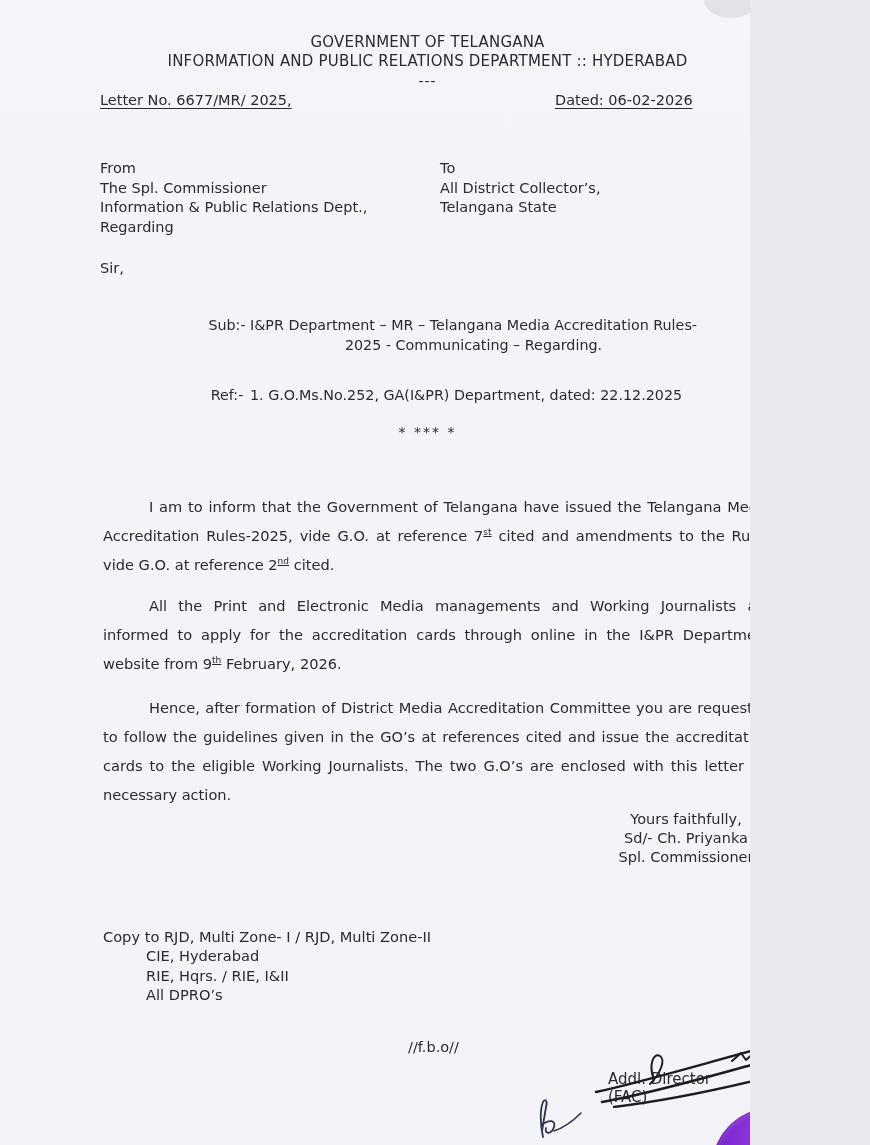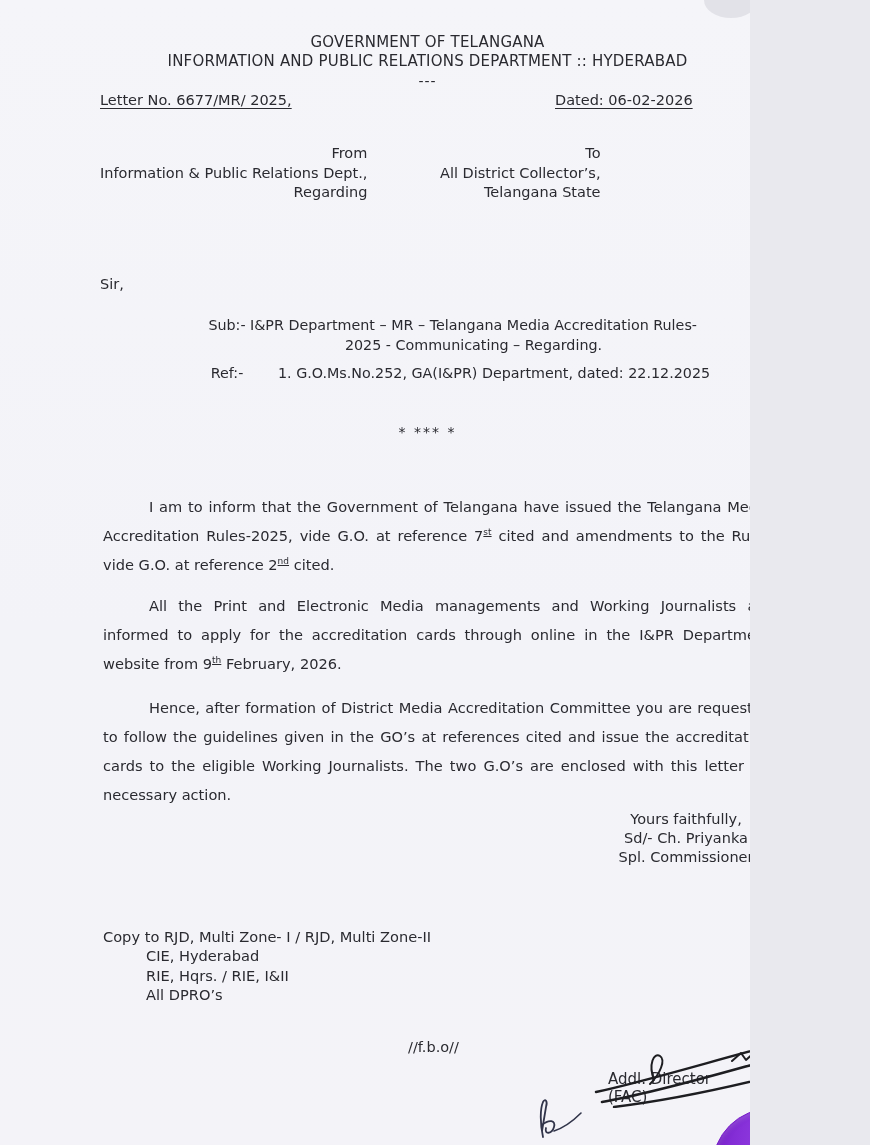--- a/index.html
+++ b/index.html
@@ -14,30 +14,30 @@
   .edge-strip{position:absolute;left:856px;top:0;right:0;bottom:0;background:#f8f8fb;}
   .edge-line{position:absolute;left:854px;top:0;width:2px;height:100%;background:#d9d9e2;opacity:.65;}
   .top-blob{position:absolute;top:-18px;right:-8px;width:54px;height:36px;background:#e2e2e8;border-radius:50%;}
 
   .header{position:absolute;top:33px;left:0;width:855px;text-align:center;font-size:15px;line-height:19px;letter-spacing:.2px;}
   .header .sep{font-size:14px;letter-spacing:1px;margin-top:1px;}
 
   .letter-no{position:absolute;left:100px;top:92px;font-size:14.5px;text-decoration:underline;text-underline-offset:3px;}
   .dated{position:absolute;left:555px;top:92px;font-size:14.5px;text-decoration:underline;text-underline-offset:3px;}
 
-  .addr{position:absolute;top:144px;font-size:14.5px;line-height:19.5px;text-align:right;}
+  .addr{position:absolute;top:159px;font-size:14.5px;line-height:19.5px;}
   .addr.from{left:100px;}
   .addr.to{left:440px;}
 
-  .salutation{position:absolute;left:100px;top:260px;font-size:14.5px;margin-top:16px;}
+  .salutation{position:absolute;left:100px;top:260px;font-size:14.5px;}
 
   .labelled{position:absolute;left:204px;display:flex;font-size:14.3px;line-height:19.5px;text-align:center;}
   .labelled .lab{width:46px;flex:0 0 46px;}
   .subject{top:316px;width:580px;}
-  .reference{top:364px;width:580px;gap:28px;}
+  .reference{top:386px;width:580px;}
 
   .divider{position:absolute;top:424px;left:0;width:855px;text-align:center;font-size:14px;letter-spacing:2px;}
 
   .para{position:absolute;left:103px;width:668px;font-size:14.6px;line-height:29px;text-align:justify;text-indent:46px;}
   .para1{top:477px;}
   .para2{top:576px;}
   .para3{top:678px;}
   sup{font-size:9px;line-height:0;text-decoration:underline;vertical-align:super;letter-spacing:0;}
 
   .closing{position:absolute;left:588px;top:810px;width:196px;text-align:center;font-size:14.5px;line-height:19px;}
@@ -73,20 +73,21 @@
     <div>GOVERNMENT OF TELANGANA</div>
     <div>INFORMATION AND PUBLIC RELATIONS DEPARTMENT :: HYDERABAD</div>
     <div class="sep">---</div>
   </div>
 
   <div class="letter-no">Letter No. 6677/MR/ 2025,</div>
   <div class="dated">Dated: 06-02-2026</div>
 
   <div class="addr from">
     <div>From</div>
+    <div>The Spl. Commissioner</div>
     <div>Information &amp; Public Relations Dept.,</div>
     <div>Regarding</div>
   </div>
 
   <div class="addr to">
     <div>To</div>
     <div>All District Collector’s,</div>
     <div>Telangana State</div>
   </div>
 

